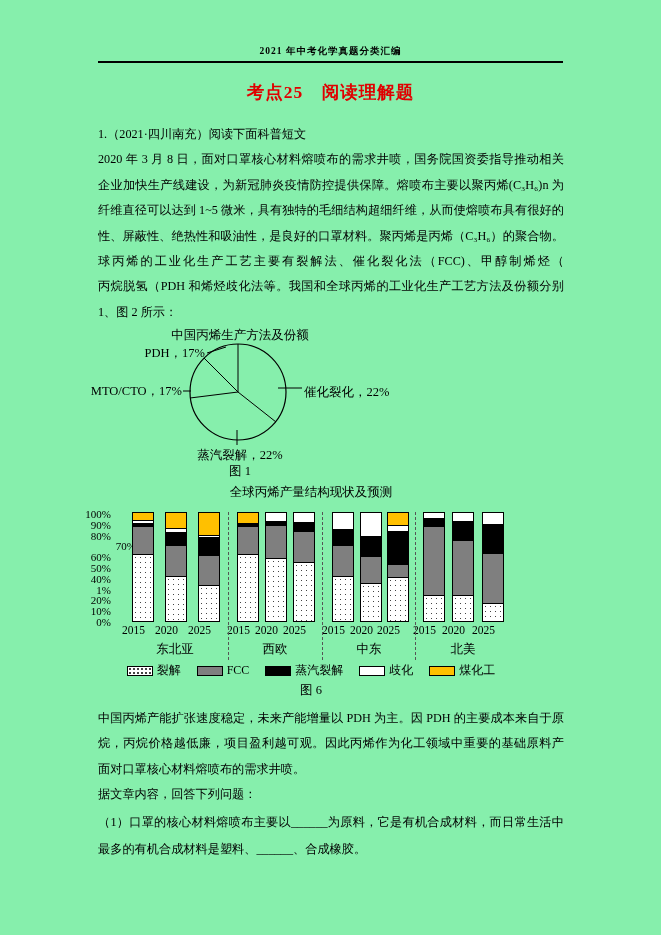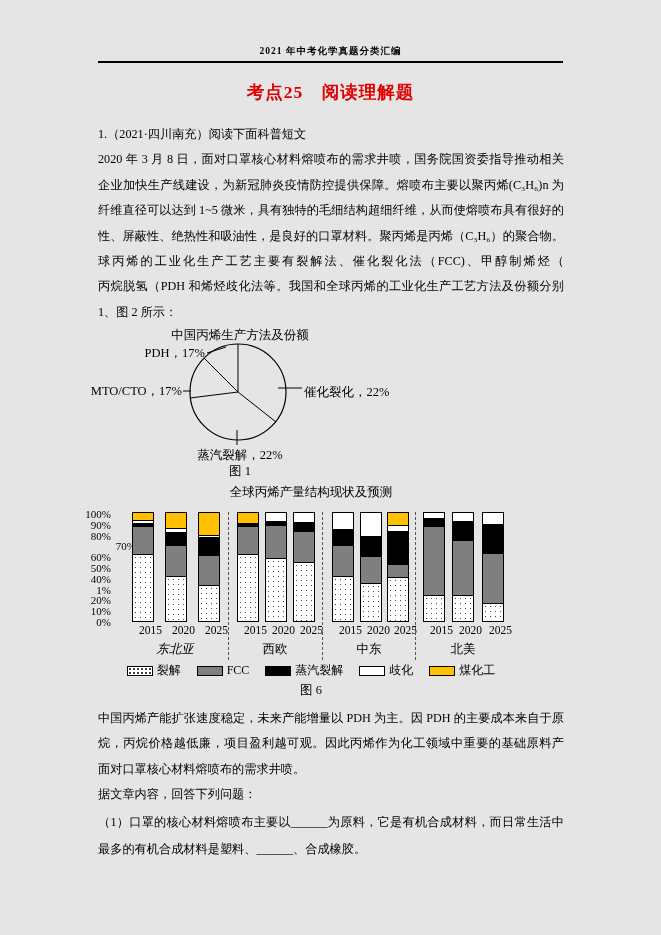--- a/index.html
+++ b/index.html
@@ -1,17 +1,17 @@
 <!DOCTYPE html>
 <html><head>
 <meta charset="utf-8">
 <style>
   html,body{margin:0;padding:0;background:#888;}
   .page{
-    position:relative;width:661px;height:935px;background:#e5e5e5;margin:0 auto;
+    position:relative;width:661px;height:935px;background:#86efac;margin:0 auto;
     font-family:"Liberation Serif","DejaVu Serif",serif;color:#000;overflow:hidden;
   }
   .hdr{position:absolute;top:45px;left:0;width:661px;text-align:center;
        font-size:9.5px;font-weight:bold;letter-spacing:1px;}
   .hrule{position:absolute;top:61px;left:98px;right:98px;border-top:2px solid #000;}
   .doc-title{position:absolute;top:80px;left:0;width:661px;text-align:center;
        font-size:17.5px;font-weight:bold;color:#e00000;letter-spacing:1px;}
   .textblock{position:absolute;left:98px;width:466px;font-size:12.2px;}
   .line{height:25.4px;line-height:25.4px;white-space:nowrap;}
   .line.full{white-space:normal;text-align:justify;text-align-last:justify;overflow:hidden;}
@@ -28,21 +28,21 @@
   .ytick{position:absolute;left:0;width:26px;text-align:right;font-size:11px;line-height:12px;}
   .bar{position:absolute;bottom:0;width:20px;height:108px;border:1px solid #000;
        box-sizing:content-box;background:#fff;display:flex;flex-direction:column;
        justify-content:flex-end;}
   .seg{width:100%;box-sizing:border-box;}
   .seg + .seg{border-top:1px solid #000;}
   .seg.dotted{background-color:#fff;
        background-image:radial-gradient(#444 0.8px, transparent 1px);
        background-size:5px 5px;}
   .vsep{position:absolute;top:28px;height:148px;border-left:1px dashed #555;width:0;}
-  .xyear{position:absolute;top:140px;width:40px;text-align:right;font-size:11.5px;}
+  .xyear{position:absolute;top:140px;width:40px;text-align:left;font-size:11.5px;}
   .region{position:absolute;top:157px;width:80px;text-align:center;font-size:12.5px;}
   .legend{position:absolute;top:178px;left:0;width:452px;display:flex;
           justify-content:center;gap:16px;align-items:center;font-size:12px;}
   .leg-item{display:flex;align-items:center;gap:4px;white-space:nowrap;}
   .swatch{width:26px;height:10px;border:1px solid #000;box-sizing:border-box;display:inline-block;}
   .swatch.dotted{background-color:#fff;background-image:radial-gradient(#444 0.8px, transparent 1px);background-size:4px 4px;}
   .bc-cap{position:absolute;top:198px;left:0;width:452px;text-align:center;}
 </style>
 </head>
 <body>
@@ -177,21 +177,21 @@
           <div class="seg" style="height: 10.8px; background: rgb(255, 255, 255);"></div>
           <div class="seg" style="height: 29.16px; background: rgb(0, 0, 0);"></div>
           <div class="seg" style="height: 49.68px; background: rgb(127, 127, 127);"></div>
           <div class="seg dotted" style="height: 18.36px;"></div>
         </div>
       </div>
     <div id="bc-xlabels">
         <div class="xyear" style="left: 37px;">2015</div>
         <div class="xyear" style="left: 70px;">2020</div>
         <div class="xyear" style="left: 103px;">2025</div>
-        <div class="region" style="left: 50px; font-style: italic;">东北亚</div>
+        <div class="region" style="left: 50px;">东北亚</div>
         <div class="xyear" style="left: 142px;">2015</div>
         <div class="xyear" style="left: 170px;">2020</div>
         <div class="xyear" style="left: 198px;">2025</div>
         <div class="region" style="left: 150px;">西欧</div>
         <div class="xyear" style="left: 237px;">2015</div>
         <div class="xyear" style="left: 265px;">2020</div>
         <div class="xyear" style="left: 292px;">2025</div>
         <div class="region" style="left: 244px;">中东</div>
         <div class="xyear" style="left: 328px;">2015</div>
         <div class="xyear" style="left: 357px;">2020</div>

